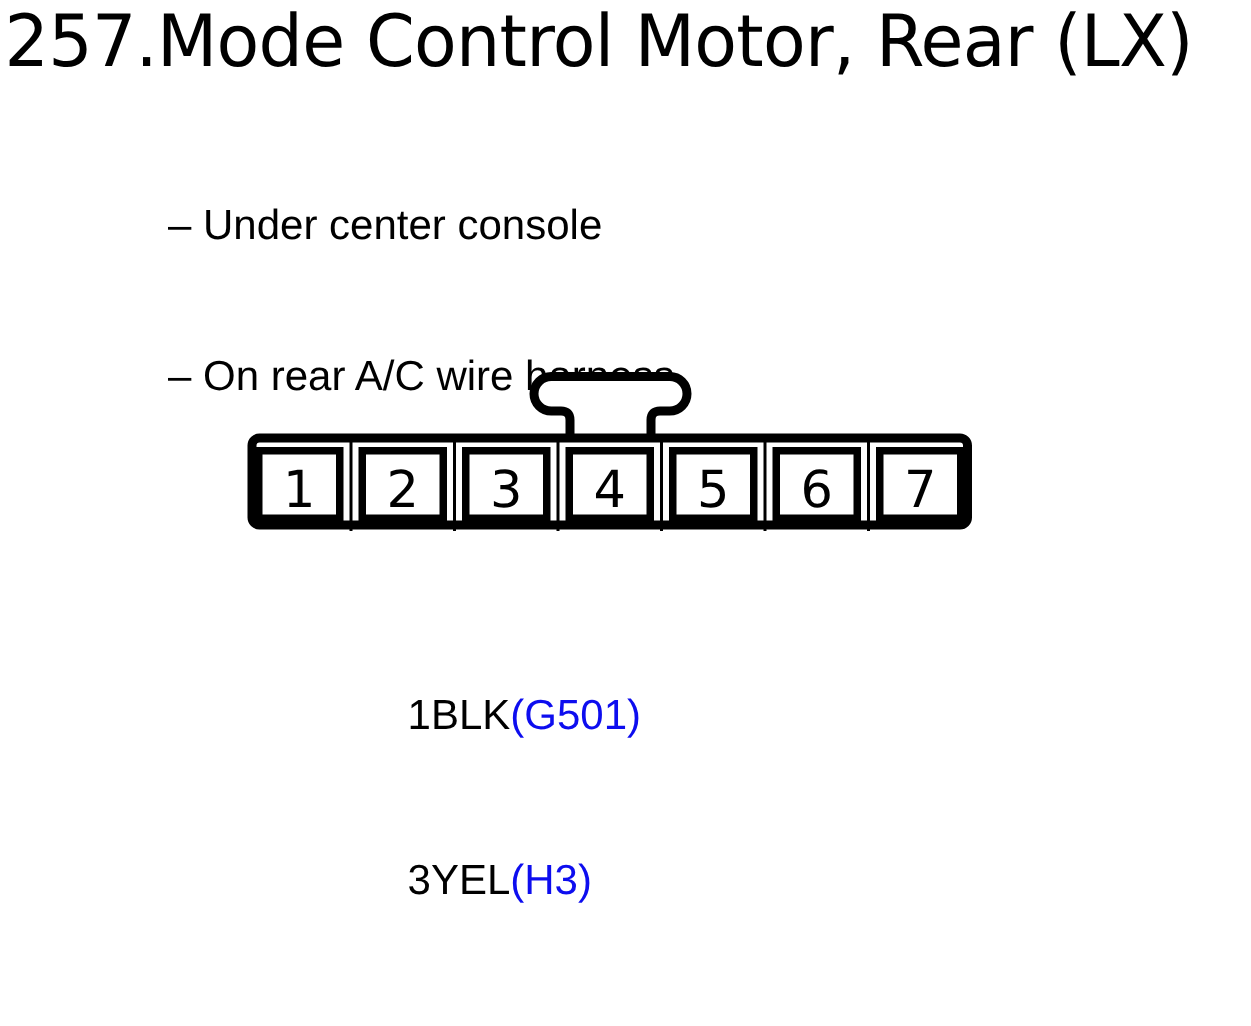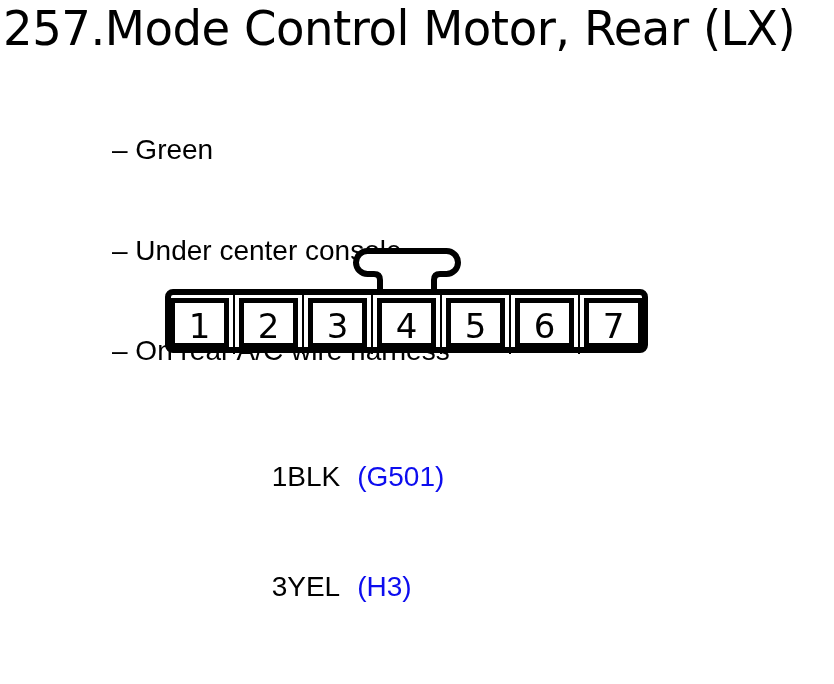--- a/index.html
+++ b/index.html
@@ -45,32 +45,30 @@
   }
   .pinlist {
     position: absolute;
     left: 225px; top: 423px;
     font-size: 28px;
     line-height: 36.4px;
   }
   .pin-row { white-space: pre; }
   .pin-ref {
     color: #0D0DEF;
-    margin-left: 17px;
   }
 </style>
 </head>
 <body>
 
 <div>
 
   <h1 class="title">257.Mode Control Motor, Rear (LX)</h1>
 
   <ul class="notes">
-    <li>– Green</li>
     <li>– Under center console</li>
     <li>– On rear A/C wire harness</li>
   </ul>
 
   <svg class="connector-svg" viewBox="0 0 520 120" xmlns="http://www.w3.org/2000/svg">
 
     <path d="M 230 55 L 230 40 Q 230 34 224 34 L 217.5 34
              A 11.5 11.5 0 0 1 217.5 11
              L 296.5 11
              A 11.5 11.5 0 0 1 296.5 34

